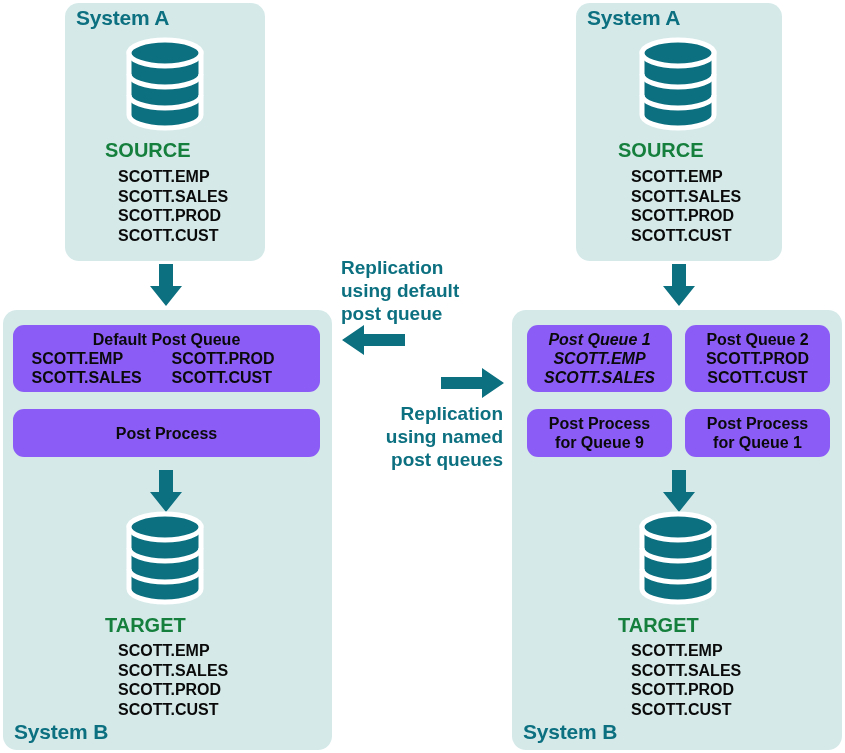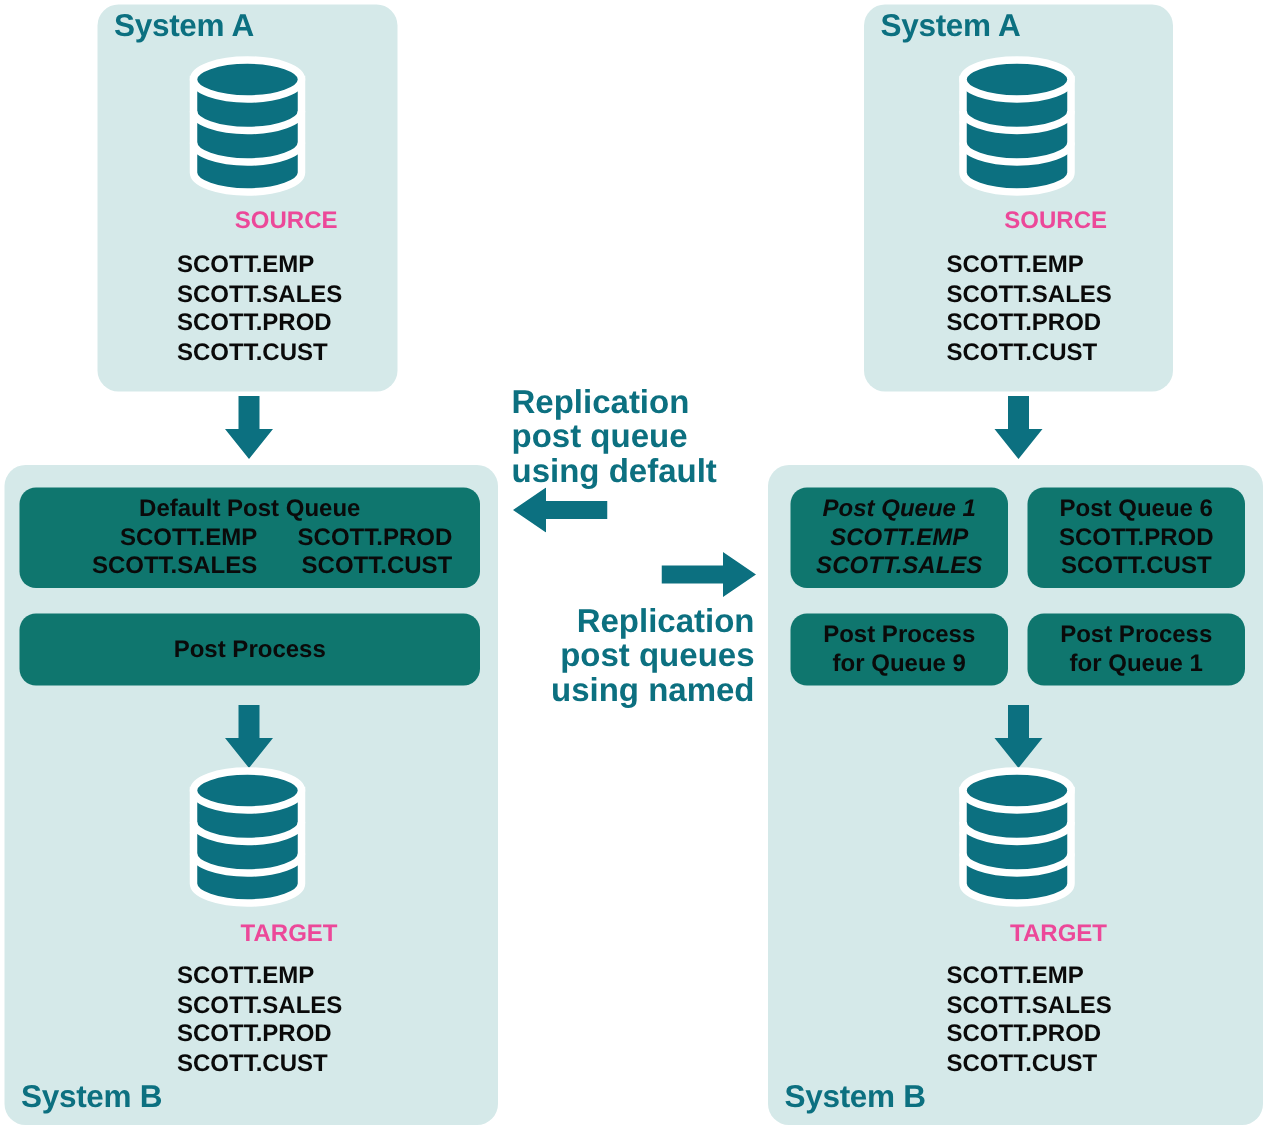--- a/index.html
+++ b/index.html
@@ -36,44 +36,43 @@
   
   .db {
     position: absolute;
     width: 82px;
     height: 98px;
   }
   .db svg { display: block; }
 
   .db-label {
     position: absolute;
-    font-size: 16px;
-    font-weight: bold;
-    color: #ec4899;
-    text-align: right;
+    font-size: 20px;
+    font-weight: bold;
+    color: #15803d;
+    text-align: left;
     white-space: nowrap;
   }
   .table-list {
     position: absolute;
     font-size: 16px;
     font-weight: bold;
     color: #0a0a0a;
     line-height: 19.5px;
     white-space: nowrap;
   }
   .white-box {
     position: absolute;
-    background: #0f766e;
+    background: #8b5cf6;
     border-radius: 11px;
     box-sizing: border-box;
     display: flex;
     flex-direction: column;
     align-items: center;
     justify-content: center;
-    text-align: right;
   }
   .wb-title {
     font-size: 16px;
     font-weight: bold;
     color: #0a0a0a;
     line-height: 19px;
     white-space: nowrap;
   }
   .wb-line {
     font-size: 16px;
@@ -91,21 +90,21 @@
     flex-direction: column;
   }
   .arrow-down, .arrow-left, .arrow-right {
     position: absolute;
   }
   .arrow-down svg, .arrow-left svg, .arrow-right svg { display: block; }
 
   .center-label {
     position: absolute;
     color: #0c7080;
-    font-size: 22px;
+    font-size: 19px;
     font-weight: bold;
     line-height: 23px;
     white-space: nowrap;
   }
   .center-label.right-align { text-align: right; }
 </style>
 </head>
 <body>
 
 <div class="stage">
@@ -177,40 +176,40 @@
   <div class="db-label" style="left:105px; top:614px; width:120px;">TARGET</div>
   <div class="table-list" style="left:118px; top:641px;">
     <div>SCOTT.EMP</div>
     <div>SCOTT.SALES</div>
     <div>SCOTT.PROD</div>
     <div>SCOTT.CUST</div>
   </div>
 
   <div class="center-label" style="left:341px; top:256px;">
     <div>Replication</div>
+    <div>using default</div>
     <div>post queue</div>
-    <div>using default</div>
   </div>
 
   <div class="arrow-left" style="left:342px; top:325px;">
     <svg width="63" height="30" viewBox="0 0 63 30">
       <path d="M63 9 H22 V0 L0 15 L22 30 V21 H63 z" fill="#0c7080"></path>
     </svg>
   </div>
 
   <div class="arrow-right" style="left:441px; top:368px;">
     <svg width="63" height="30" viewBox="0 0 63 30">
       <path d="M0 9 H41 V0 L63 15 L41 30 V21 H0 z" fill="#0c7080"></path>
     </svg>
   </div>
 
   <div class="center-label right-align" style="left:334px; top:402px; width:169px;">
     <div>Replication</div>
+    <div>using named</div>
     <div>post queues</div>
-    <div>using named</div>
   </div>
 
   <div class="panel" style="left:576px; top:3px; width:206px; height:258px;"></div>
   <div class="panel-title" style="left:587px; top:6px;">System A</div>
 
   <div class="db" style="left:637px; top:37px;">
     <svg width="82" height="98" viewBox="0 0 82 98">
       <g fill="#0c7080" stroke="#ffffff" stroke-width="5">
         <path d="M5 16 v62 a36 13 0 0 0 72 0 v-62 z"></path>
         <ellipse cx="41" cy="16" rx="36" ry="13"></ellipse>
@@ -236,21 +235,21 @@
   <div class="panel" style="left:512px; top:310px; width:330px; height:440px;"></div>
   <div class="panel-title" style="left:523px; top:720px;">System B</div>
 
   <div class="white-box" style="left:527px; top:325px; width:145px; height:67px;font-style:italic;">
     <div class="wb-title">Post Queue 1</div>
     <div class="wb-line">SCOTT.EMP</div>
     <div class="wb-line">SCOTT.SALES</div>
   </div>
 
   <div class="white-box" style="left:685px; top:325px; width:145px; height:67px;">
-    <div class="wb-title">Post Queue 6</div>
+    <div class="wb-title">Post Queue 2</div>
     <div class="wb-line">SCOTT.PROD</div>
     <div class="wb-line">SCOTT.CUST</div>
   </div>
 
   <div class="white-box" style="left:527px; top:409px; width:145px; height:48px;">
     <div class="wb-title">Post Process</div>
     <div class="wb-title">for Queue 9</div>
   </div>
 
   <div class="white-box" style="left:685px; top:409px; width:145px; height:48px;">

